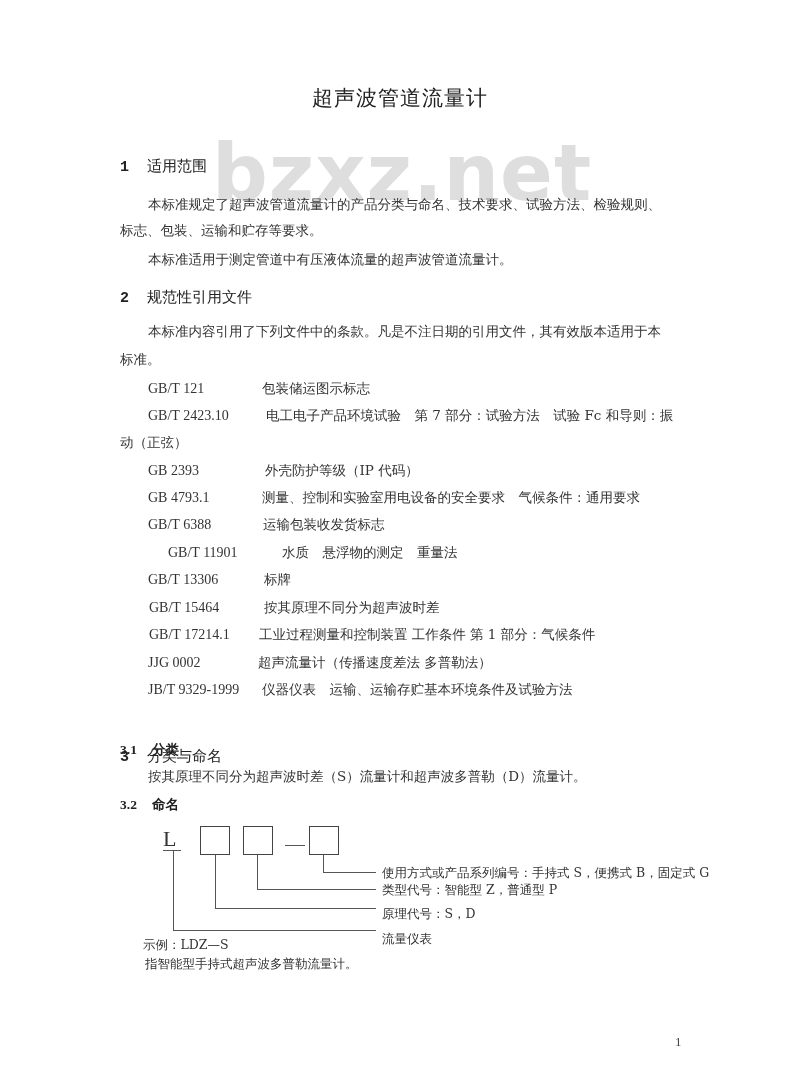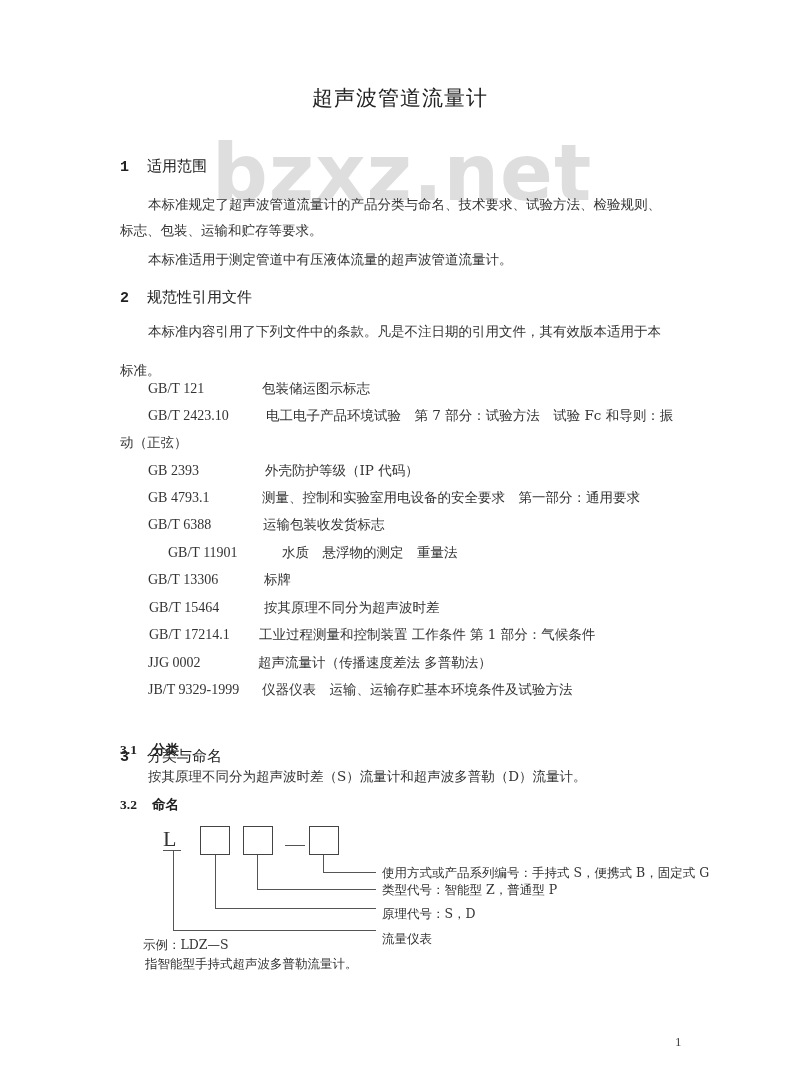--- a/index.html
+++ b/index.html
@@ -33,34 +33,34 @@
   <span class="num">1</span><span class="txt">适用范围</span>
 </div>
 <div class="abs p" style="left:148px; top:196px;">本标准规定了超声波管道流量计的产品分类与命名、技术要求、试验方法、检验规则、</div>
 <div class="abs p" style="left:120px; top:222px;">标志、包装、运输和贮存等要求。</div>
 <div class="abs p" style="left:148px; top:251px;">本标准适用于测定管道中有压液体流量的超声波管道流量计。</div>
 
 <div class="abs h1" style="left:120px; top:288px;">
   <span class="num">2</span><span class="txt">规范性引用文件</span>
 </div>
 <div class="abs p" style="left:148px; top:323px;">本标准内容引用了下列文件中的条款。凡是不注日期的引用文件，其有效版本适用于本</div>
-<div class="abs p" style="left:120px; top:362px;">标准。</div>
+<div class="abs p" style="left:120px; top:351px;">标准。</div>
 
 <div class="abs ref" style="left:148px; top:380px;">
   <span class="code" style="width:114px;">GB/T 121</span><span>包装储运图示标志</span>
 </div>
 <div class="abs ref" style="left:148px; top:407px;">
   <span class="code" style="width:118px;">GB/T 2423.10</span><span>电工电子产品环境试验　第 7 部分：试验方法　试验 Fc 和导则：振</span>
 </div>
 <div class="abs ref" style="left:120px; top:434px;">动（正弦）</div>
 <div class="abs ref" style="left:148px; top:462px;">
   <span class="code" style="width:117px;">GB 2393</span><span>外壳防护等级（IP 代码）</span>
 </div>
 <div class="abs ref" style="left:148px; top:489px;">
-  <span class="code" style="width:114px;">GB 4793.1</span><span>测量、控制和实验室用电设备的安全要求　第一部分：通用要求</span>
+  <span class="code" style="width:114px;">GB 4793.1</span><span>测量、控制和实验室用电设备的安全要求　气候条件：通用要求</span>
 </div>
 <div class="abs ref" style="left:148px; top:516px;">
   <span class="code" style="width:115px;">GB/T 6388</span><span>运输包装收发货标志</span>
 </div>
 <div class="abs ref" style="left:148px; top:544px;margin-left:20px;">
   <span class="code" style="width:114px;">GB/T 11901</span><span>水质　悬浮物的测定　重量法</span>
 </div>
 <div class="abs ref" style="left:148px; top:571px;">
   <span class="code" style="width:116px;">GB/T 13306</span><span>标牌</span>
 </div>

